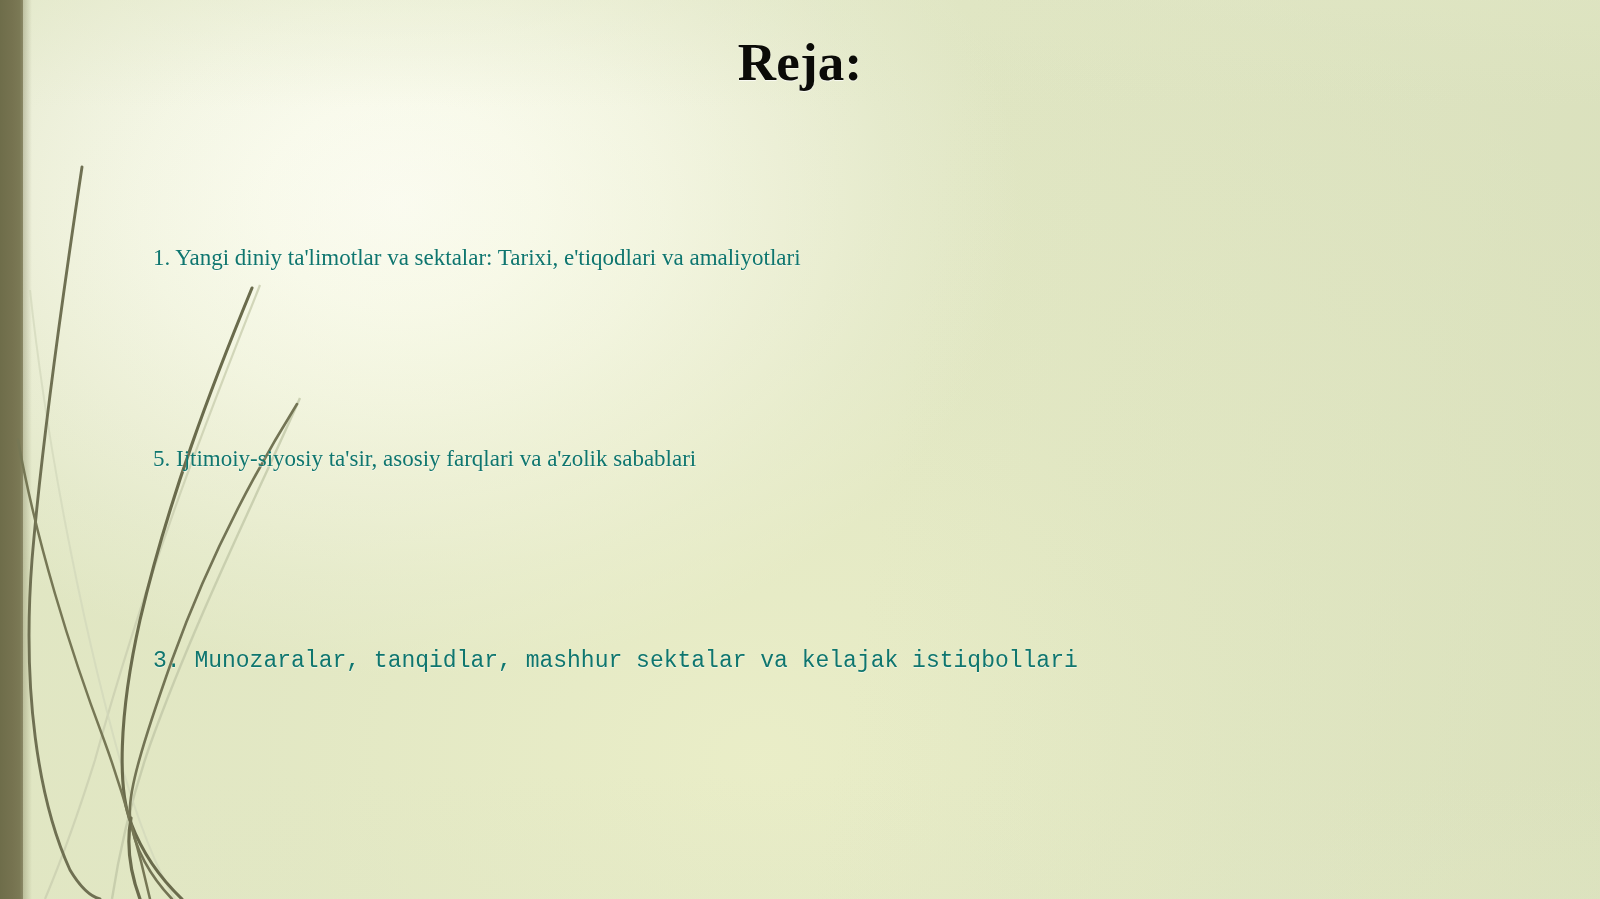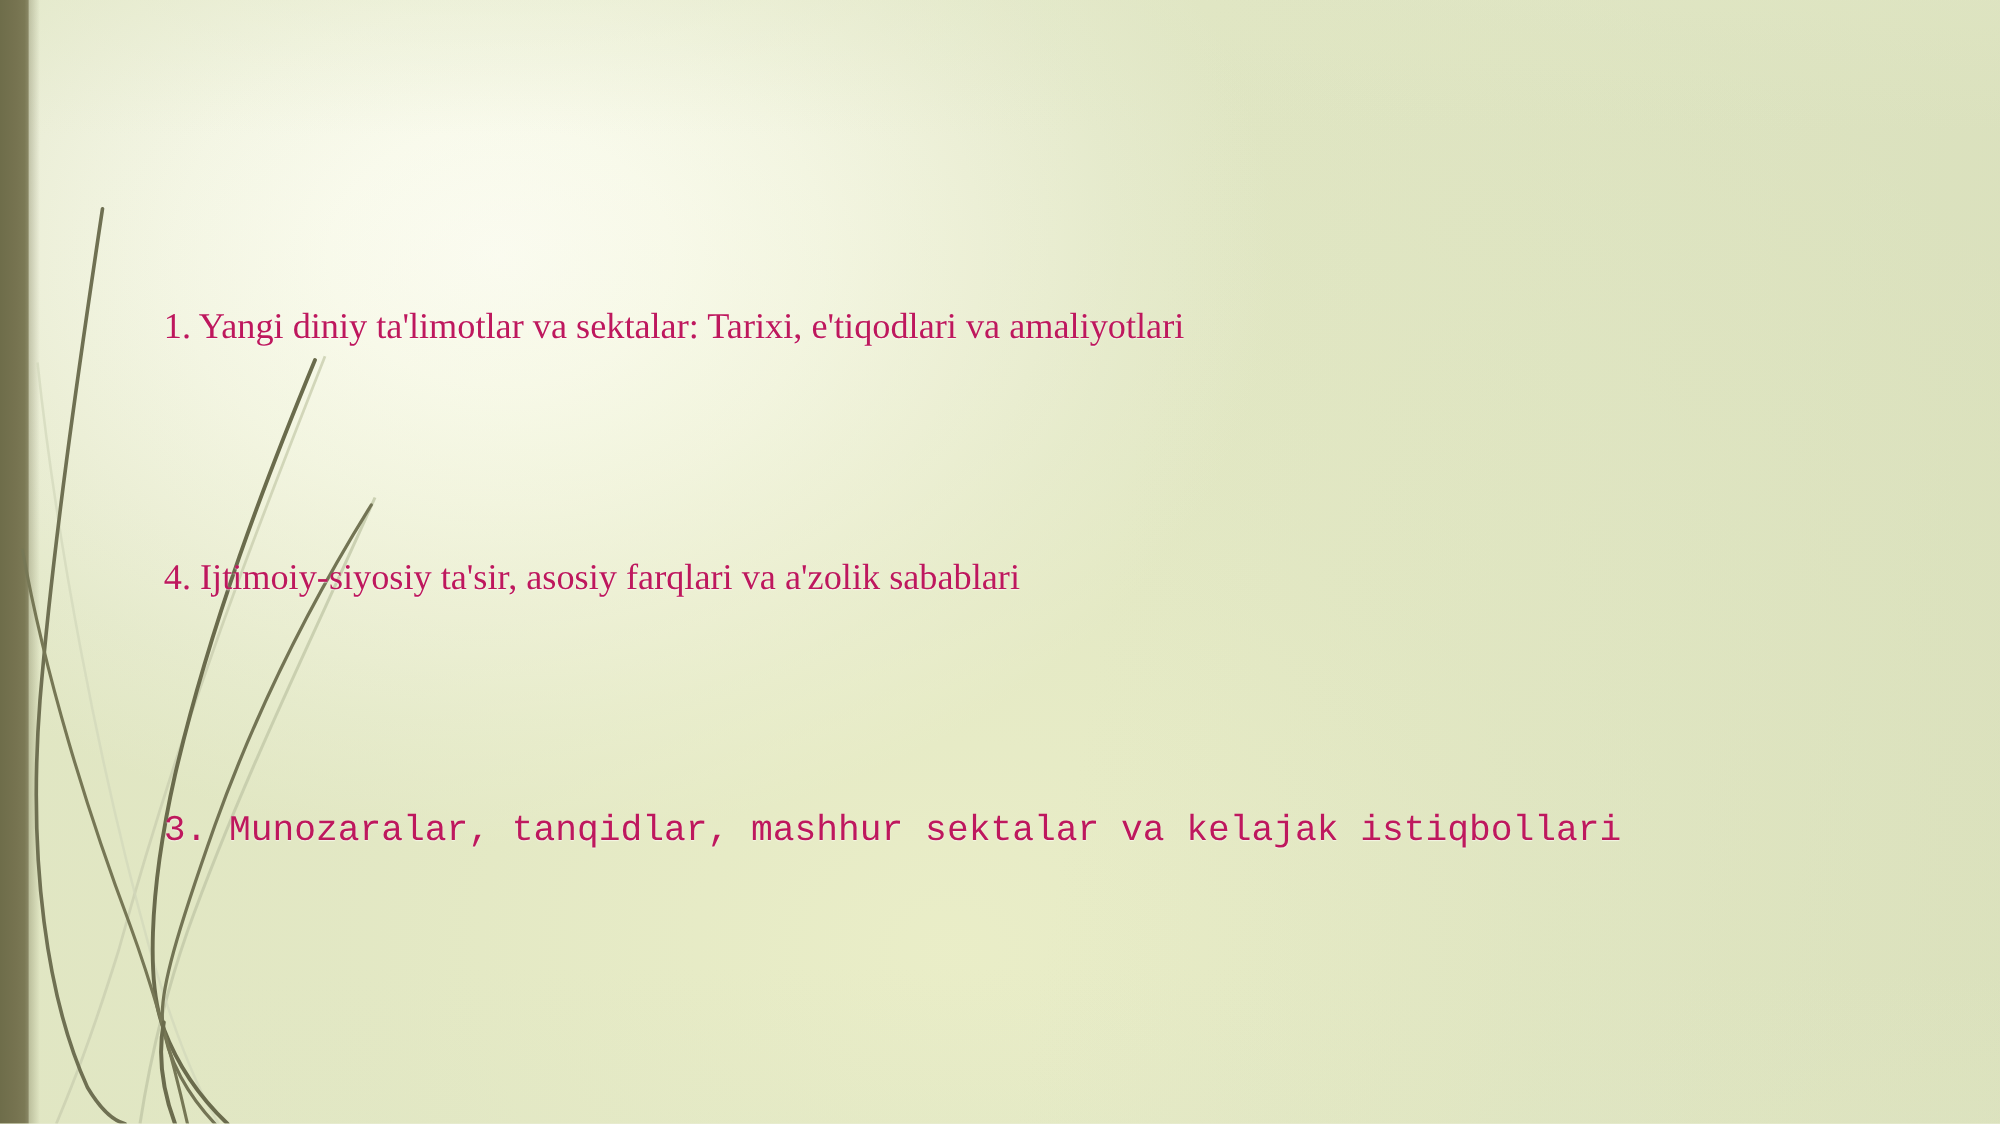--- a/index.html
+++ b/index.html
@@ -105,25 +105,26 @@
   }
 
   
   .body-list {
     position: absolute;
     left: 131px;
     top: 244px;
     width: 1300px;
   }
   .body-line {
-    font-size: 29px;
-    color: #be185d;
+    font-size: 23px;
+    color: #0f766e;
     line-height: 1.2;
     white-space: nowrap;
     text-shadow: 0 1px 1px rgba(255,255,255,0.6);
+    margin-left: 22px;
   }
   .body-line.l1 { position: absolute; left: 0; top: 0px; }
   .body-line.l2 { position: absolute; left: 0; top: 201px; }
   .body-line.l3 { position: absolute; left: 0; top: 404px; font-family: Liberation Mono, monospace; }
 </style>
 </head>
 <body>
 
 <div id="slide">
 
@@ -141,20 +142,21 @@
     <path d="M300 398 C 255 500, 195 620, 150 745 C 128 808, 118 860, 112 899" stroke="#c2c8a8" stroke-width="2.4" fill="none" opacity="0.8"></path>
     <path d="M30 290 C 45 430, 78 610, 120 760 C 142 835, 160 875, 175 899" stroke="#d2d7ba" stroke-width="2" fill="none" opacity="0.7"></path>
 
     <path d="M82 167 C 62 300, 42 440, 32 560 C 22 690, 38 800, 70 870 C 82 890, 92 897, 100 899" stroke="#6f7052" stroke-width="2.9" fill="none" stroke-linecap="round"></path>
     <path d="M252 288 C 212 385, 168 500, 140 620 C 118 718, 118 790, 131 823 C 142 852, 160 878, 182 899" stroke="#6a6b4c" stroke-width="3.1" fill="none" stroke-linecap="round"></path>
     <path d="M297 404 C 256 470, 208 560, 172 660 C 142 745, 128 792, 130 816 C 133 848, 152 878, 172 899" stroke="#737454" stroke-width="2.6" fill="none" stroke-linecap="round"></path>
     <path d="M18 440 C 36 540, 70 650, 104 740 C 126 800, 140 855, 150 899" stroke="#767755" stroke-width="2.5" fill="none" stroke-linecap="round"></path>
     <path d="M131 818 C 126 845, 130 872, 140 899" stroke="#6b6c4d" stroke-width="3.2" fill="none" stroke-linecap="round"></path>
   </svg>
 
+  <div class="title">Reja:</div>
 
   <div class="body-list">
     <div class="body-line l1">1. Yangi diniy ta'limotlar va sektalar: Tarixi, e'tiqodlari va amaliyotlari</div>
-    <div class="body-line l2">4. Ijtimoiy-siyosiy ta'sir, asosiy farqlari va a'zolik sabablari</div>
+    <div class="body-line l2">5. Ijtimoiy-siyosiy ta'sir, asosiy farqlari va a'zolik sabablari</div>
     <div class="body-line l3">3. Munozaralar, tanqidlar, mashhur sektalar va kelajak istiqbollari</div>
   </div>
 
 </div>
 
 </body></html>

